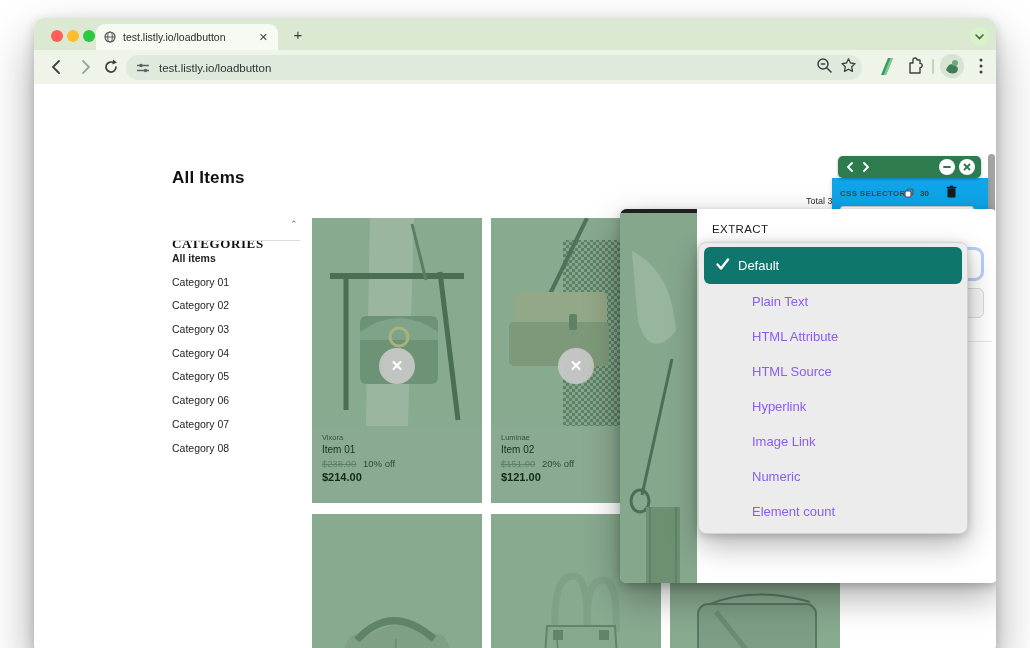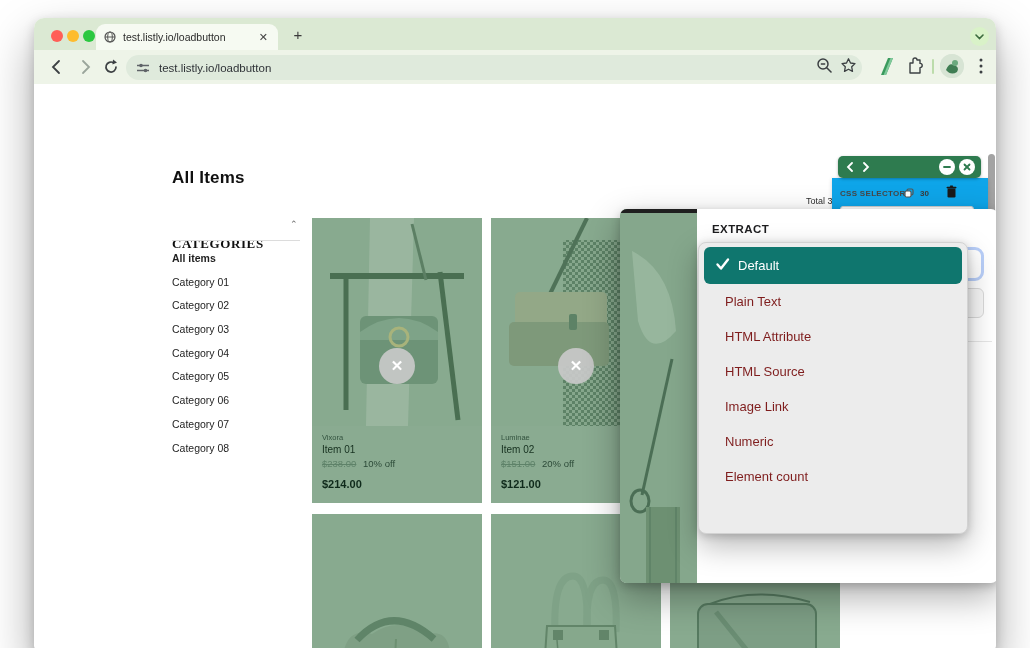--- a/index.html
+++ b/index.html
@@ -31,21 +31,21 @@
   .cat-head{position:absolute;left:138px;top:152px;font-size:13px;font-weight:700;color:#101010;letter-spacing:.6px;font-family:Liberation Serif, serif;}
   .cat-chev{position:absolute;left:256px;top:135px;font-size:9px;color:#666;}
   .cat-div{position:absolute;left:138px;top:156px;width:128px;height:1px;background:#dcdcdc;}
   .cats{position:absolute;left:138px;top:167px;width:130px;}
   .cat{font-size:10.5px;color:#1e1e1e;line-height:14px;margin-bottom:9.7px;cursor:pointer;}
   .cat.first{font-weight:700;}
   .card-img{position:absolute;width:170px;height:208px;background:#88aa8f;overflow:hidden;}
   .pinfo{position:absolute;width:170px;height:77px;background:#8aab91;padding:7px 10px;box-sizing:border-box;}
   .brand{font-size:7.5px;color:#33523f;margin-bottom:2px;}
   .pname{font-size:10px;color:#16301f;margin-bottom:3px;}
-  .pricerow{font-size:9.5px;margin-bottom:9px;}
+  .pricerow{font-size:9.5px;margin-bottom:2px;}
   .strike{color:#5e8269;text-decoration:line-through;margin-right:4px;}
   .disc{color:#2c4a38;}
   .price{font-size:11px;font-weight:700;color:#0f2a1b;}
   .xbtn{position:absolute;width:36px;height:36px;border-radius:50%;background:rgba(201,201,201,.92);
         display:flex;align-items:center;justify-content:center;color:#fff;font-size:15px;font-weight:700;z-index:5;}
   .sb-thumb{position:absolute;left:954px;top:70px;width:7px;height:62px;border-radius:4px;background:#a3a3a3;z-index:2;}
   .total{position:absolute;left:772px;top:112px;font-size:9px;color:#2e2e2e;z-index:8;}
   
   .ltoolbar{position:absolute;left:804px;top:72px;width:143px;height:22px;background:#2e7b4f;border-radius:5px;z-index:20;
             display:flex;align-items:center;box-shadow:0 1px 3px rgba(0,0,0,.3);}
@@ -54,30 +54,30 @@
   .selpanel{position:absolute;left:798px;top:94px;width:156px;height:52px;background:#0ea5e9;z-index:19;
             box-shadow:0 1px 4px rgba(0,0,0,.18);}
   .selpanel .lbl{position:absolute;left:8px;top:11px;font-size:8px;font-weight:700;color:#474747;letter-spacing:.3px;}
   .selpanel .cnt{position:absolute;left:88px;top:11px;font-size:8px;font-weight:700;color:#3b3b3b;}
   .selinput{position:absolute;left:8px;top:28px;width:132px;height:18px;border:1px solid #cfcfcf;border-radius:3px;background:#fff;}
   
   .popup{position:absolute;left:586px;top:125px;width:378px;height:374px;background:#fff;border-radius:7px;z-index:30;
          box-shadow:0 14px 36px rgba(0,0,0,.32),0 3px 10px rgba(0,0,0,.2);overflow:hidden;}
   .pop-img{position:absolute;left:0;top:0;width:77px;height:374px;background:#85a78c;}
   .pop-dark{position:absolute;left:0;top:0;width:77px;height:4px;background:#1f1f1f;}
-  .extract{position:absolute;left:92px;top:14px;font-size:11.5px;font-weight:700;color:#1d1d1f;letter-spacing:.4px;}
+  .extract{position:absolute;left:92px;top:14px;font-size:11.5px;font-weight:400;color:#1d1d1f;letter-spacing:.4px;}
   .ghost-select{position:absolute;left:86px;top:38px;width:278px;height:34px;border-radius:9px;background:#fff;
                 border:3px solid #b9cff9;box-sizing:border-box;}
   .ghost-box{position:absolute;left:86px;top:79px;width:278px;height:30px;border-radius:6px;background:#f7f7f7;border:1px solid #d9d9d9;box-sizing:border-box;}
   .ghost-div{position:absolute;left:332px;top:132px;width:40px;height:1px;background:#e6e6e6;}
   
   .menu{position:absolute;left:664px;top:158px;width:270px;height:292px;background:#ececec;border:1px solid #d2d2d2;
         border-radius:8px;z-index:40;box-shadow:0 12px 30px rgba(0,0,0,.28),0 2px 8px rgba(0,0,0,.18);
         box-sizing:border-box;padding:4px 0;}
-  .mi{position:relative;height:35px;display:flex;align-items:center;padding-left:26px;font-size:13px;color:#7f1d1d;cursor:pointer;}
+  .mi{position:relative;height:35px;display:flex;align-items:center;padding-left:53px;font-size:13px;color:#8b5cf6;cursor:pointer;}
   .mi.sel{margin:0 5px;height:37px;border-radius:6px;background:#0f766e;color:#fff;padding-left:34px;font-weight:500;}
   .mi .chk{position:absolute;left:11px;top:9px;}
 </style>
 </head>
 <body>
 
 <div class="stage">
  <div class="window">
 
   <div class="tabstrip">
@@ -322,20 +322,23 @@
       <div class="mi">
             <span>Plain Text</span>
           </div>
       <div class="mi">
             <span>HTML Attribute</span>
           </div>
       <div class="mi">
             <span>HTML Source</span>
           </div>
       <div class="mi">
+            <span>Hyperlink</span>
+          </div>
+      <div class="mi">
             <span>Image Link</span>
           </div>
       <div class="mi">
             <span>Numeric</span>
           </div>
       <div class="mi">
             <span>Element count</span>
           </div>
     </div>
 

